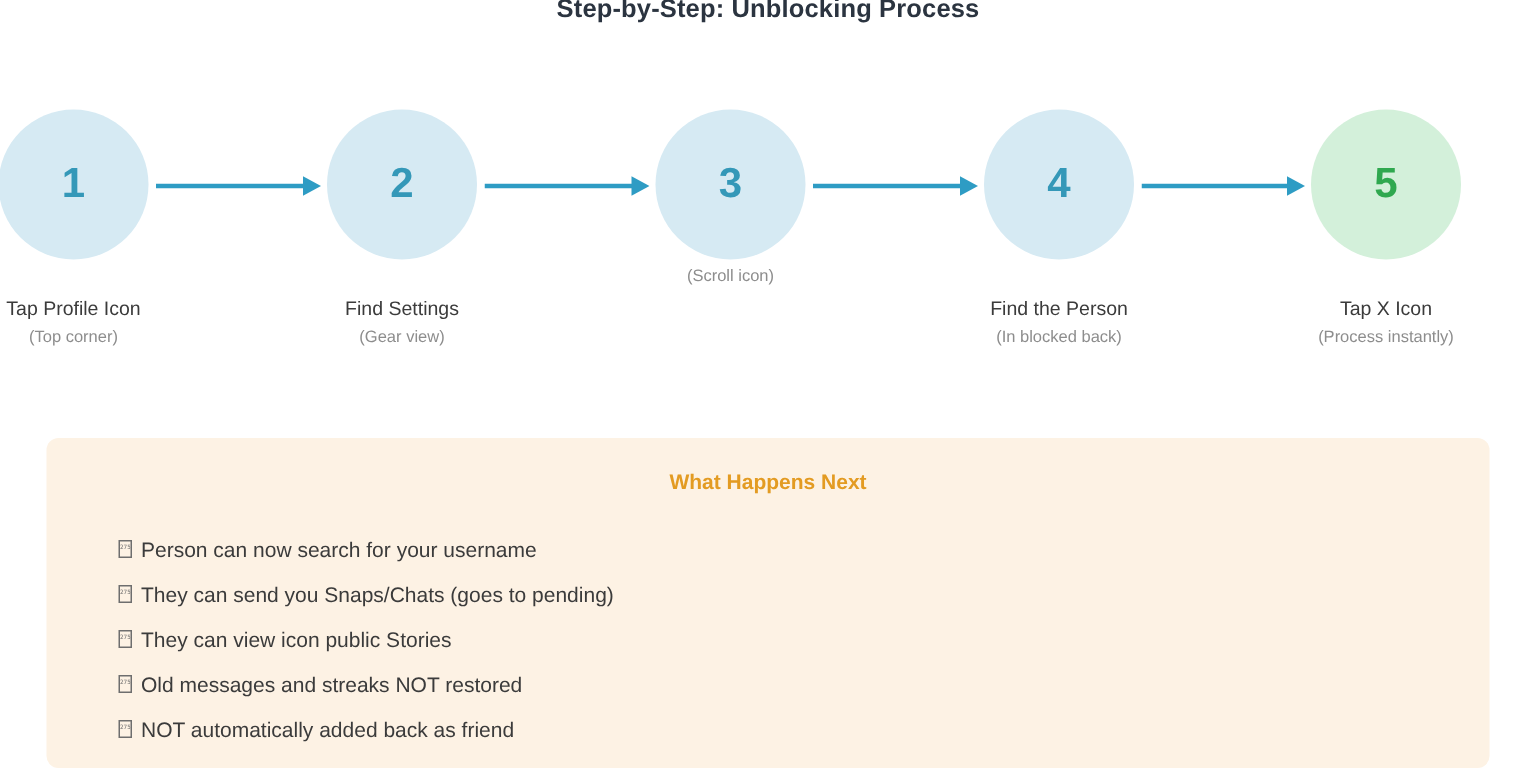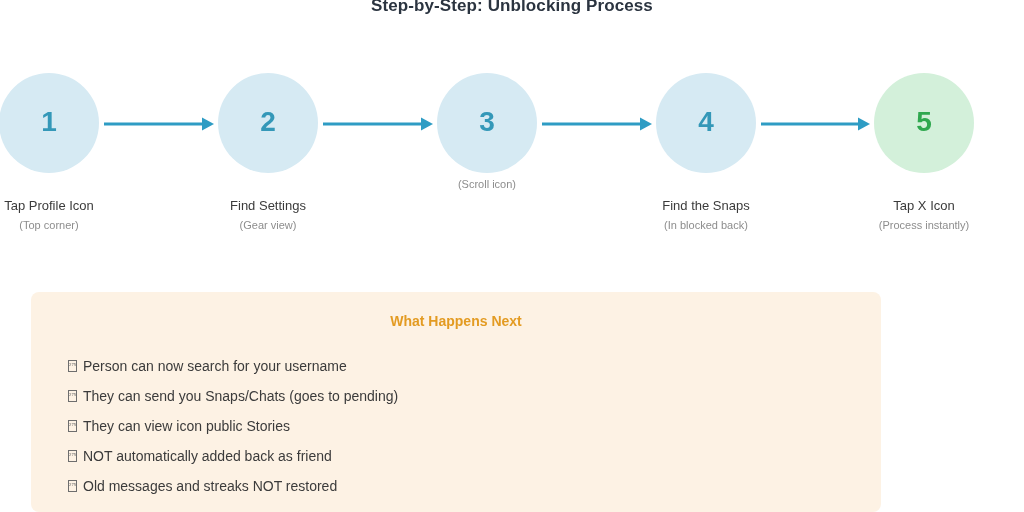--- a/index.html
+++ b/index.html
@@ -89,39 +89,39 @@
     top: 43px;
     height: 16px;
   }
   .arrow svg { display: block; }
 
   
   #info-panel {
     position: absolute;
     left: 31px;
     top: 292px;
-    width: 850px;
+    width: 962px;
     height: 220px;
     background: #fdf2e4;
     border-radius: 8px;
     box-sizing: border-box;
   }
   #info-title {
     margin-top: 21px;
     text-align: center;
     font-size: 14px;
     font-weight: bold;
     color: #e39b22;
   }
   #info-list {
     list-style: none;
     margin: 0;
     padding: 0;
     position: absolute;
-    left: 37px;
+    left: 48px;
     top: 59px;
   }
   .info-item {
     display: flex;
     align-items: center;
     height: 30px;
     font-size: 14px;
     color: #3b3b3b;
     line-height: 1;
   }
@@ -192,21 +192,21 @@
     <div class="step" style="left: 487px;">
       <div class="step-circle">
         <span class="step-number">3</span>
       </div>
       <div class="step-sublabel">(Scroll icon)</div>
     </div>
     <div class="step" style="left: 706px;">
       <div class="step-circle">
         <span class="step-number">4</span>
       </div>
-      <div class="step-label">Find the Snaps</div>
+      <div class="step-label">Find the Person</div>
       <div class="step-sublabel">(In blocked back)</div>
     </div>
     <div class="step final" style="left: 924px;">
       <div class="step-circle">
         <span class="step-number">5</span>
       </div>
       <div class="step-label">Tap X Icon</div>
       <div class="step-sublabel">(Process instantly)</div>
     </div>
   </div>
@@ -221,20 +221,20 @@
       <li class="info-item">
         <span class="tofu">2751</span>
         <span class="info-text">They can send you Snaps/Chats (goes to pending)</span>
       </li>
       <li class="info-item">
         <span class="tofu">2751</span>
         <span class="info-text">They can view icon public Stories</span>
       </li>
       <li class="info-item">
         <span class="tofu">2751</span>
+        <span class="info-text">Old messages and streaks NOT restored</span>
+      </li>
+      <li class="info-item">
+        <span class="tofu">2751</span>
         <span class="info-text">NOT automatically added back as friend</span>
-      </li>
-      <li class="info-item">
-        <span class="tofu">2751</span>
-        <span class="info-text">Old messages and streaks NOT restored</span>
       </li>
     </ul>
 </div>
 
 </body></html>

